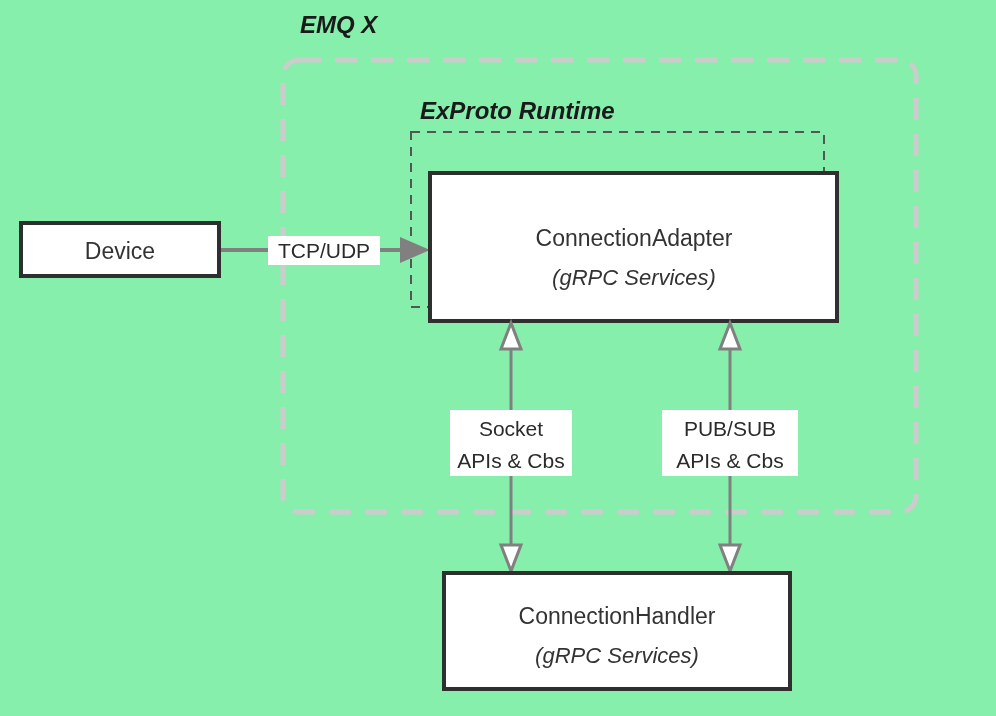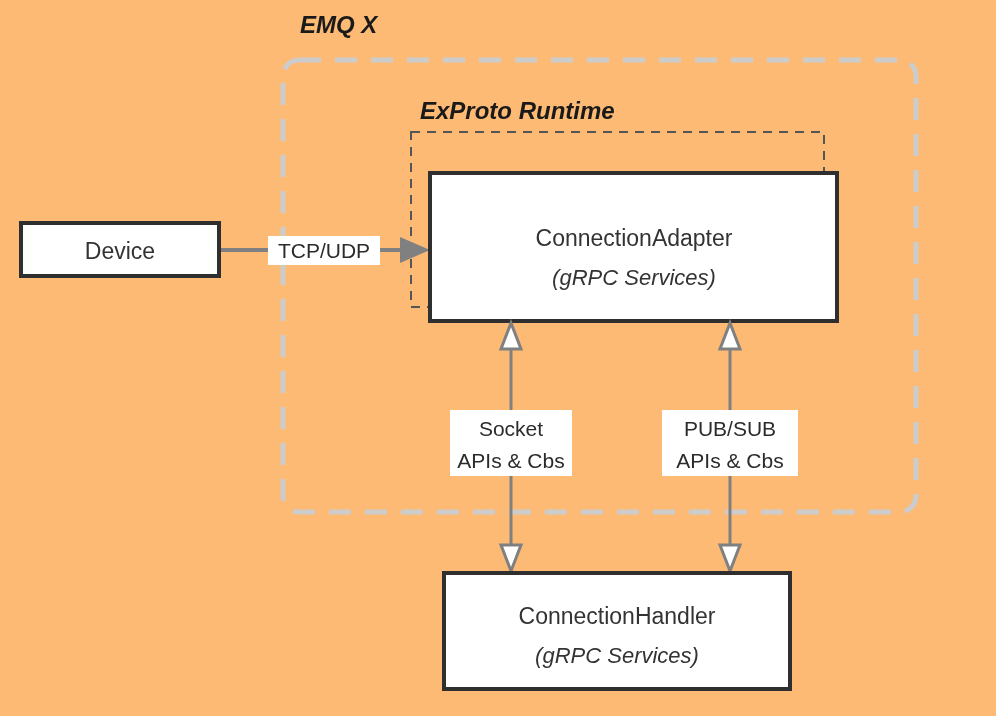--- a/index.html
+++ b/index.html
@@ -11,21 +11,21 @@
   body {
     width: 996px;
     height: 716px;
     font-family: "Liberation Sans", sans-serif;
     overflow: hidden;
   }
   #diagram-root {
     position: relative;
     width: 996px;
     height: 716px;
-    background: #fdba74;
+    background: #86efac;
   }
   svg.diagram-canvas {
     display: block;
     width: 996px;
     height: 716px;
   }
   text {
     font-family: "Liberation Sans", sans-serif;
     fill: #2b2b2b;
   }

